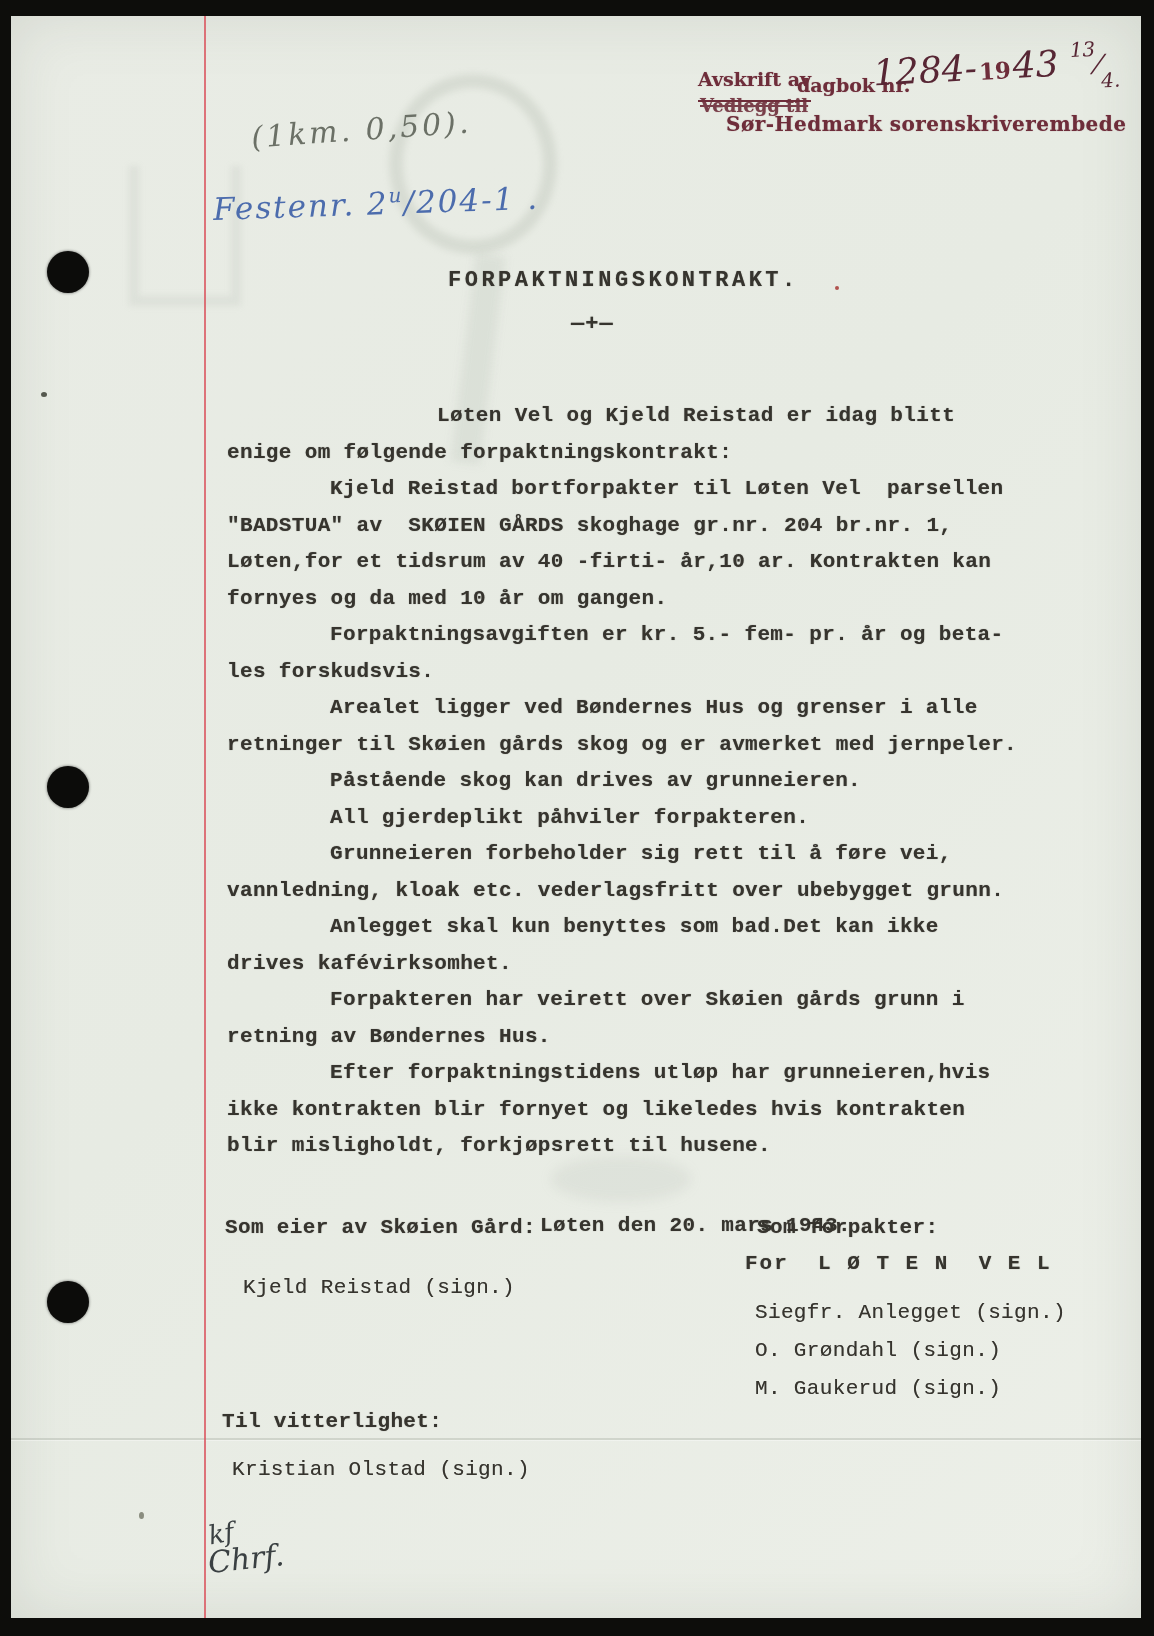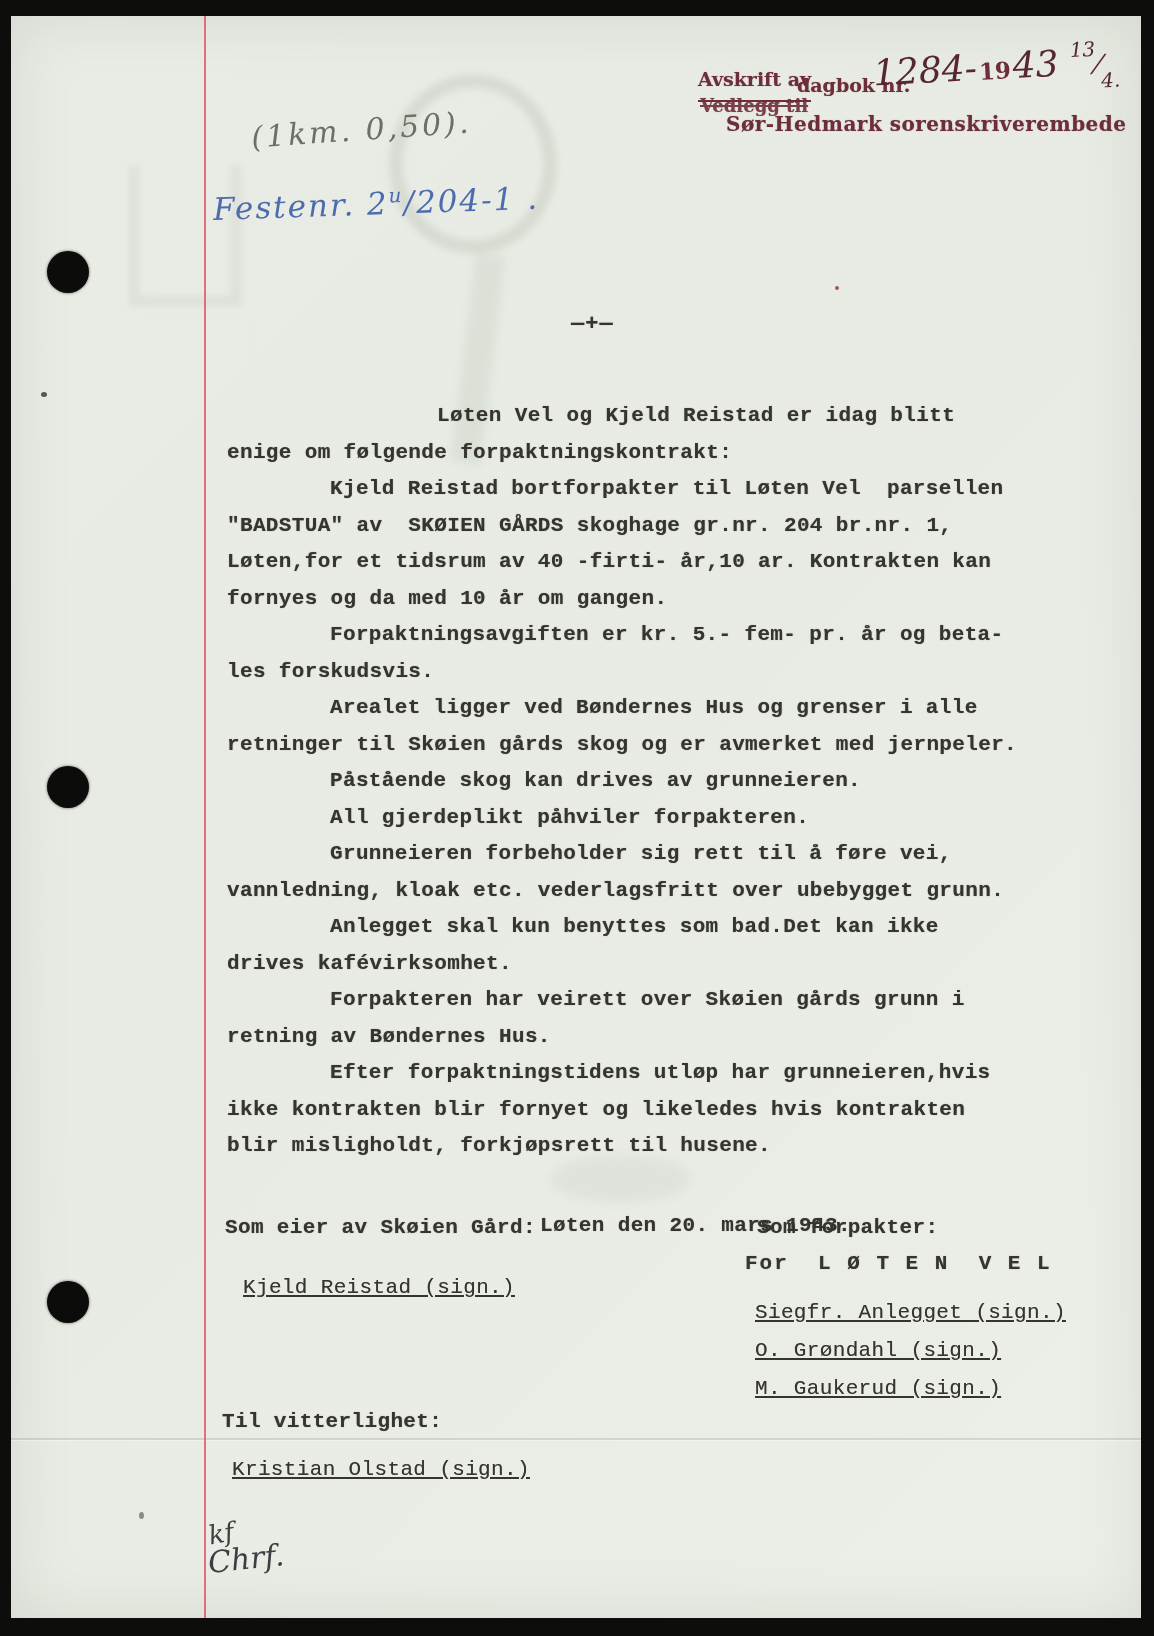--- a/index.html
+++ b/index.html
@@ -24,21 +24,21 @@
          filter:blur(3px);border-top:none;}
   .ghost-smudge{left:540px;top:1140px;width:140px;height:46px;background:rgba(148,158,146,.12);
          filter:blur(6px);border-radius:50%;}
   .crease{position:absolute;left:0;top:1422px;width:100%;height:2px;
          background:rgba(118,126,114,.22);box-shadow:0 1px 0 rgba(255,255,255,.35);}
 
   
   .typed,.typed-light{font-family:"Liberation Mono","DejaVu Sans Mono",monospace;
          color:#36342e;white-space:pre;}
   .typed{font-weight:700;text-shadow:0 0 1px rgba(54,52,46,.55);}
-  .typed-light{font-weight:400;text-shadow:0 0 .5px rgba(54,52,46,.5);text-decoration:underline;}
+  .typed-light{font-weight:400;text-shadow:0 0 .5px rgba(54,52,46,.5);}
   .doc-title{position:absolute;left:437px;top:252px;font-size:22px;letter-spacing:3.5px;}
   .flourish{position:absolute;left:560px;top:296px;font-size:22px;letter-spacing:1px;}
   .body-block{position:absolute;left:216px;top:382px;width:840px;font-size:21px;
          line-height:36.5px;letter-spacing:.35px;}
   .body-block .indent-none{padding-left:0;}
   .body-block .indent-para{padding-left:103px;}
   .body-block .indent-deep{padding-left:210px;}
   .body-block .indent-date{padding-left:313px;margin-top:43px;}
   .sig{position:absolute;font-size:21px;letter-spacing:.35px;}
   .sig-list div{line-height:38px;}
@@ -104,20 +104,21 @@
       <span>1284-</span>
         <span class="stamped19">19</span>
         <span>43</span>
       <span class="frac"><sup>13</sup>⁄<sub>4.</sub></span>
     </div>
     <div class="stamp stamp-office">Sør-Hedmark sorenskriverembede</div>
 
     <div class="hand-pencil">(1km. 0,50).</div>
     <div class="hand-blue"><span>Festenr. 2</span><sup>u</sup><span>/204-1 .</span></div>
 
+    <div class="typed doc-title">FORPAKTNINGSKONTRAKT.</div>
     <div class="typed flourish">—+—</div>
 
     <div class="typed body-block"><div class="body-line indent-deep">Løten Vel og Kjeld Reistad er idag blitt</div><div class="body-line indent-none">enige om følgende forpaktningskontrakt:</div><div class="body-line indent-para">Kjeld Reistad bortforpakter til Løten Vel  parsellen</div><div class="body-line indent-none">"BADSTUA" av  SKØIEN GÅRDS skoghage gr.nr. 204 br.nr. 1,</div><div class="body-line indent-none">Løten,for et tidsrum av 40 -firti- år,10 ar. Kontrakten kan</div><div class="body-line indent-none">fornyes og da med 10 år om gangen.</div><div class="body-line indent-para">Forpaktningsavgiften er kr. 5.- fem- pr. år og beta-</div><div class="body-line indent-none">les forskudsvis.</div><div class="body-line indent-para">Arealet ligger ved Bøndernes Hus og grenser i alle</div><div class="body-line indent-none">retninger til Skøien gårds skog og er avmerket med jernpeler.</div><div class="body-line indent-para">Påstående skog kan drives av grunneieren.</div><div class="body-line indent-para">All gjerdeplikt påhviler forpakteren.</div><div class="body-line indent-para">Grunneieren forbeholder sig rett til å føre vei,</div><div class="body-line indent-none">vannledning, kloak etc. vederlagsfritt over ubebygget grunn.</div><div class="body-line indent-para">Anlegget skal kun benyttes som bad.Det kan ikke</div><div class="body-line indent-none">drives kafévirksomhet.</div><div class="body-line indent-para">Forpakteren har veirett over Skøien gårds grunn i</div><div class="body-line indent-none">retning av Bøndernes Hus.</div><div class="body-line indent-para">Efter forpaktningstidens utløp har grunneieren,hvis</div><div class="body-line indent-none">ikke kontrakten blir fornyet og likeledes hvis kontrakten</div><div class="body-line indent-none">blir misligholdt, forkjøpsrett til husene.</div><div class="body-line indent-date">Løten den 20. mars 1943.</div></div>
 
     <div class="typed sig" style="left:214px;top:1200px;">Som eier av Skøien Gård:</div>
     <div class="typed-light sig" style="left:232px;top:1260px;">Kjeld Reistad (sign.)</div>
 
     <div class="typed sig" style="left:746px;top:1200px;">Som forpakter:</div>
     <div class="typed sig lsp" style="left:734px;top:1236px;">For  L Ø T E N  V E L</div>
     <div class="typed-light sig sig-list" style="left:744px;top:1278px;"><div class="sig-name">Siegfr. Anlegget (sign.)</div><div class="sig-name">O. Grøndahl (sign.)</div><div class="sig-name">M. Gaukerud (sign.)</div></div>

